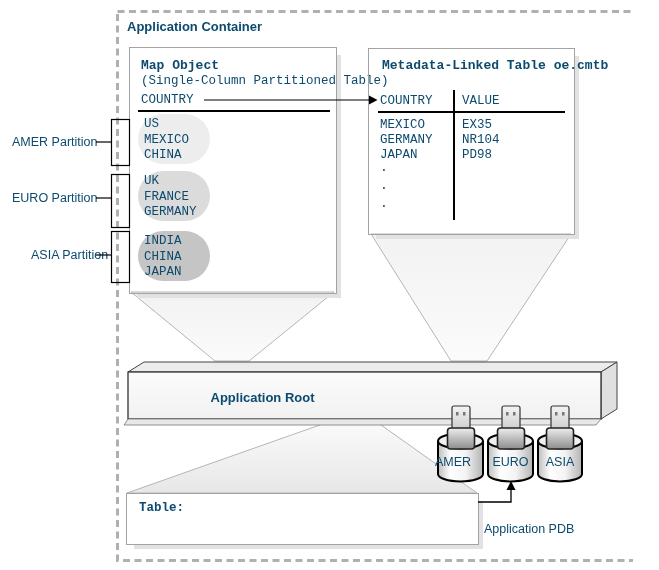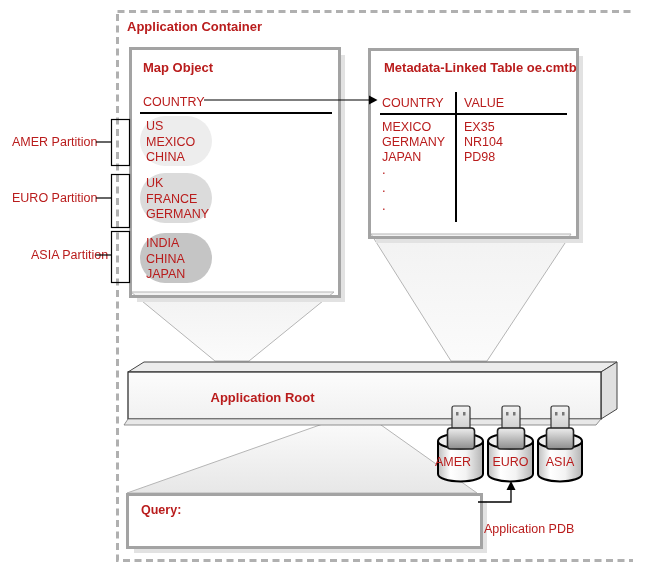--- a/index.html
+++ b/index.html
@@ -1,24 +1,25 @@
 <!DOCTYPE html>
 <html><head>
 <meta charset="utf-8">
 <style>
   html,body{margin:0;padding:0;background:#fff;}
   .stage{
     position:relative;width:633px;height:570px;overflow:hidden;
-    font-family:"Liberation Sans",sans-serif;color:#b91c1c;background:#fff;
+    font-family:"Liberation Sans",sans-serif;color:#0c4a6e;background:#fff;
   }
   .abs{position:absolute;}
   svg.layer{position:absolute;left:0;top:0;pointer-events:none;}
   .box{
-    position:absolute;border:3px solid #a3a3a3;background:transparent;
+    position:absolute;border:1px solid #a3a3a3;background:transparent;
     box-shadow:6px 6px 0 -2px #e2e2e2;
+    font-family:Liberation Mono, monospace;
   }
   .b{font-weight:bold;}
   .t13{font-size:13px;line-height:15px;white-space:nowrap;}
   .t12{font-size:12.5px;line-height:15px;white-space:nowrap;}
   .shade{
     position:absolute;left:8px;width:72px;height:50px;
     padding:3px 0 0 6px;box-sizing:border-box;border-radius:25px;
   }
   .shade div{font-size:12.5px;line-height:15.5px;white-space:nowrap;}
   .shade1{background:#ededed;}
@@ -107,20 +108,21 @@
       <rect x="555" y="412" width="2.5" height="3.5" fill="#777"></rect>
       <rect x="562" y="412" width="2.5" height="3.5" fill="#777"></rect>
       <rect x="546.5" y="428" width="27" height="21" rx="3" fill="url(#gPlugBody)" stroke="#222" stroke-width="1.6"></rect>
     </g>
   </svg>
 
   <div class="abs b t13" style="left:127px;top:19px;">Application Container</div>
 
   <div class="box" style="left:129px;top:47px;width:206px;height:245px;">
     <div class="abs b t13" style="left:11px;top:10px;">Map Object</div>
+    <div class="abs t12" style="left:11px;top:26px;">(Single-Column Partitioned Table)</div>
     <div class="abs t12" style="left:11px;top:45px;">COUNTRY</div>
     <div class="rule" style="left:8px;top:62px;width:192px;height:2px;"></div>
 
     <div class="shade shade1" style="top:66px;">
       <div>US</div>
       <div>MEXICO</div>
       <div>CHINA</div>
     </div>
     <div class="shade shade2" style="top:123px;">
       <div>UK</div>
@@ -157,21 +159,21 @@
   <div class="abs t12" style="left:12px;top:191px;">EURO Partition</div>
   <div class="abs t12" style="left:12px;top:248px;margin-left:19px;">ASIA Partition</div>
 
   <div class="abs b t13" style="left:140px;top:390px;width:245px;text-align:center;">Application Root</div>
 
   <div class="abs t12" style="left:435px;top:455px;width:51px;text-align:left;">AMER</div>
   <div class="abs t12" style="left:485px;top:455px;width:51px;text-align:center;">EURO</div>
   <div class="abs t12" style="left:535px;top:455px;width:50px;text-align:center;">ASIA</div>
 
   <div class="box" style="left:126px;top:493px;width:351px;height:50px;">
-    <div class="abs b t12" style="left:12px;top:7px;">Query:</div>
+    <div class="abs b t12" style="left:12px;top:7px;">Table:</div>
   </div>
 
   <div class="abs t12" style="left:484px;top:522px;">Application PDB</div>
 
   <svg class="layer" width="659" height="570" viewBox="0 0 659 570">
 
     <rect x="111.5" y="119.5" width="18" height="46" fill="none" stroke="#000" stroke-width="1.2"></rect>
     <rect x="111.5" y="174.5" width="18" height="53" fill="none" stroke="#000" stroke-width="1.2"></rect>
     <rect x="111.5" y="231.5" width="18" height="51" fill="none" stroke="#000" stroke-width="1.2"></rect>
 

